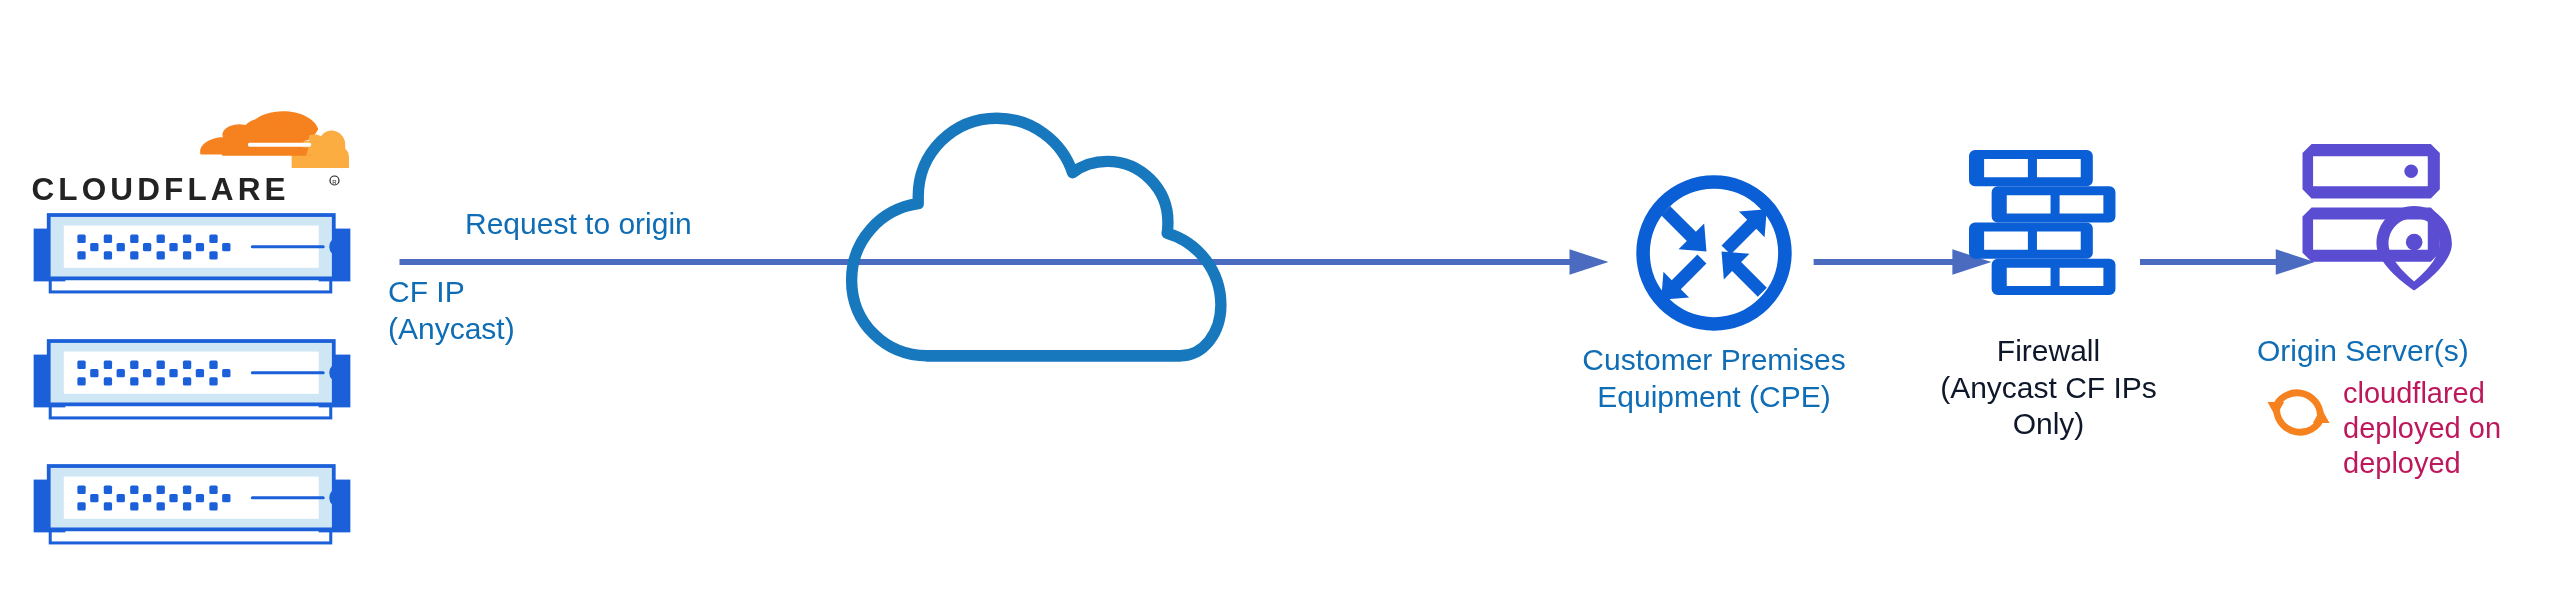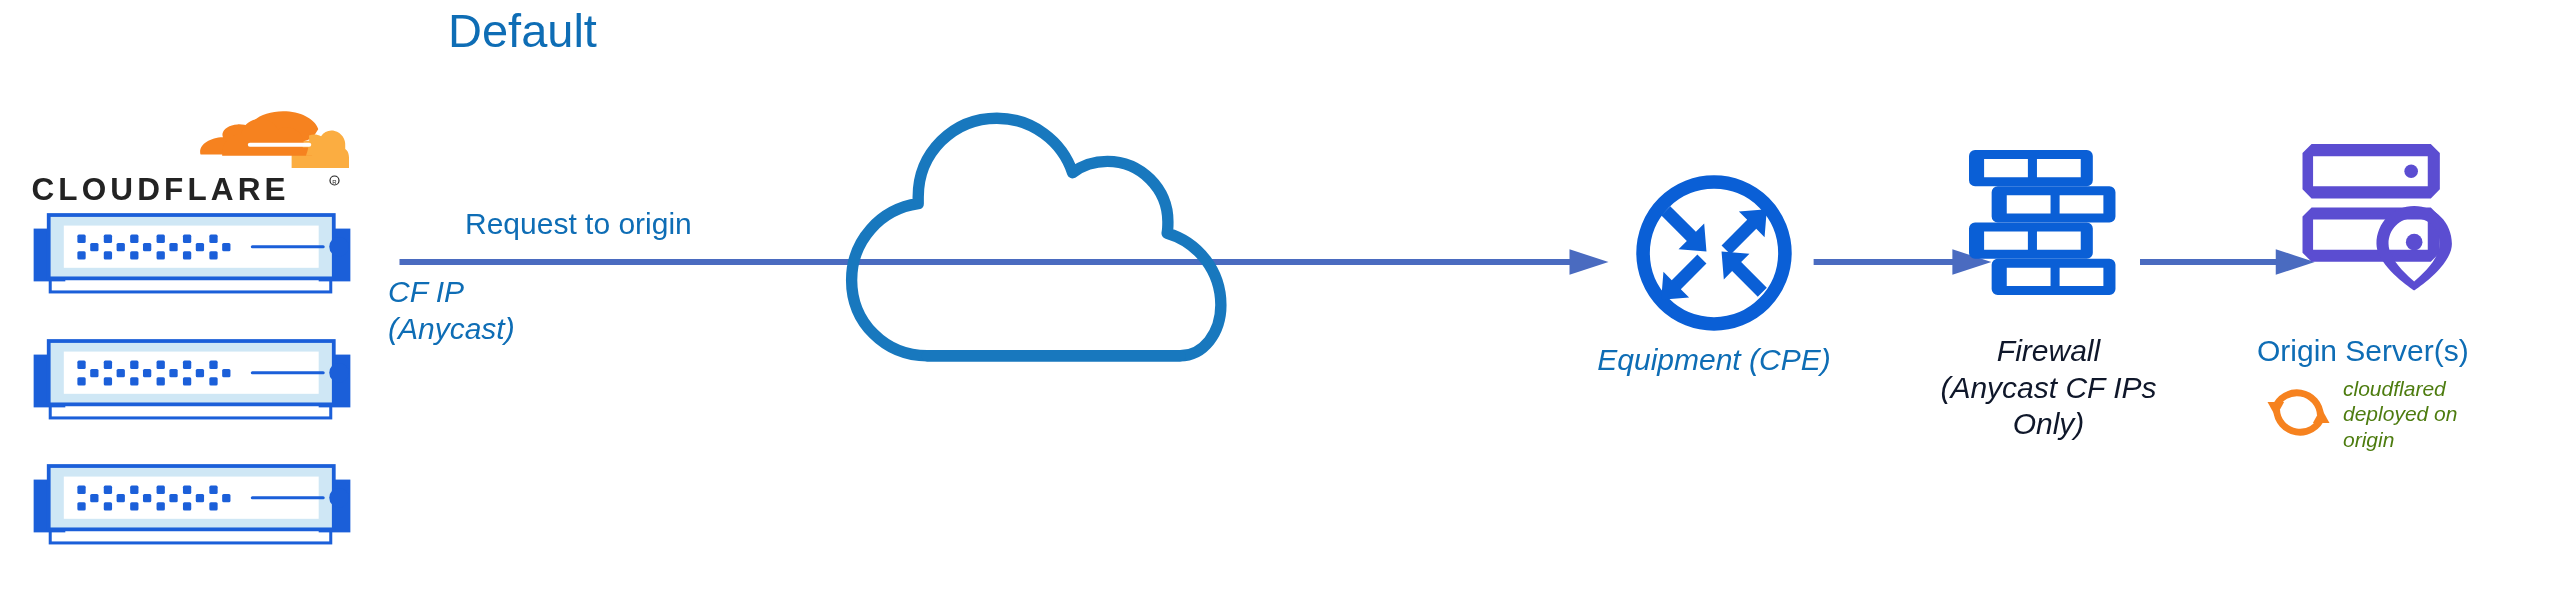--- a/index.html
+++ b/index.html
@@ -181,33 +181,32 @@
     left: 0px;
     top: 1.5px;
     width: 65px;
     height: 61px;
   }
   #cloudflared-text {
     position: absolute;
     left: 77px;
     top: -4.5px;
     width: 189px;
-    font-size: 21px;
-    color: #4d7c0f;
+    font-size: 29px;
+    color: #be185d;
     line-height: 1.22;
   }
 
-  .nowrap-line { display: block; font-style: italic; }
+  .nowrap-line { display: block; }
 </style>
 </head>
 <body>
 
 <div id="canvas">
 
-  <div class="abs" id="diagram-title">Default</div>
 
   <div class="abs" id="cf-logo">
     <svg id="cf-logo-mark" viewBox="0 0 200 86">
       <path d="M150 46 C163 42 176 48 182 58 C190 52 200 56 200 68 L200 82 L124 82 L124 46 Z" fill="#FBAD41"></path>
       <path d="M135.5 81.5 L138.5 71 C139.2 68.4 138.9 66 137.7 64.3 C136.6 62.7 134.7 61.8 132.4 61.7
                L60.2 60.8 C59.8 60.8 59.4 60.6 59.2 60.2 C59 59.9 58.9 59.5 59 59 C59.2 58.3 59.9 57.8 60.6 57.7
                L133.5 56.8 C142.1 56.4 151.5 49.4 154.8 40.9 L159 30
                C159.2 29.5 159.2 29 159.1 28.5 C154.4 7.2 135.4 -8.6 112.7 -8.6 C91.8 -8.6 74 4.8 67.5 23.5
                C63.3 20.3 57.9 18.7 52.1 19.3 C41.8 20.3 33.5 28.6 32.5 38.9 C32.2 41.6 32.4 44.2 33.1 46.6
                C16.3 47.1 2.8 60.9 2.8 77.8 C2.8 79.4 2.9 80.9 3.1 82.4 C3.2 83.1 3.8 83.6 4.5 83.6
@@ -352,20 +351,21 @@
       <path d="M52 48 L86 82 L97 71 L100 108 L63 105 L74 94 L40 60 Z"></path>
 
       <path d="M168 52 L134 86 L123 75 L120 112 L157 109 L146 98 L180 64 Z" transform="rotate(180 150 82)"></path>
 
       <path d="M52 172 L86 138 L97 149 L100 112 L63 115 L74 126 L40 160 Z" transform="rotate(180 70 142)"></path>
 
       <path d="M168 168 L134 134 L123 145 L120 108 L157 111 L146 122 L180 156 Z"></path>
     </g>
   </svg>
   <div class="abs" id="label-cpe">
+    <span class="nowrap-line">Customer Premises</span>
     <span class="nowrap-line">Equipment (CPE)</span>
   </div>
 
   <svg class="abs" id="flow-link-cpe-fw" viewBox="0 0 245 56">
     <rect x="0" y="24" width="200" height="8" fill="#4A6BC0"></rect>
     <polygon points="185,11 237,28 185,45" fill="#4A6BC0"></polygon>
   </svg>
 
   <svg class="abs" id="firewall-icon" viewBox="0 0 200 200">
     <g fill="#0A5FD6">
@@ -417,18 +417,18 @@
       <g fill="none" stroke="#F6821F" stroke-width="9" stroke-linecap="butt">
         <path d="M12 34 A31 31 0 0 1 72 44"></path>
         <path d="M74 46 A31 31 0 0 1 14 36"></path>
       </g>
       <polygon points="2,26 24,26 13,46" fill="#F6821F"></polygon>
       <polygon points="84,54 62,54 73,34" fill="#F6821F"></polygon>
     </svg>
     <div id="cloudflared-text">
       <span class="nowrap-line">cloudflared</span>
       <span class="nowrap-line">deployed on</span>
-      <span class="nowrap-line">origin</span>
+      <span class="nowrap-line">deployed</span>
     </div>
   </div>
 
 </div>
 
 
 </body></html>

